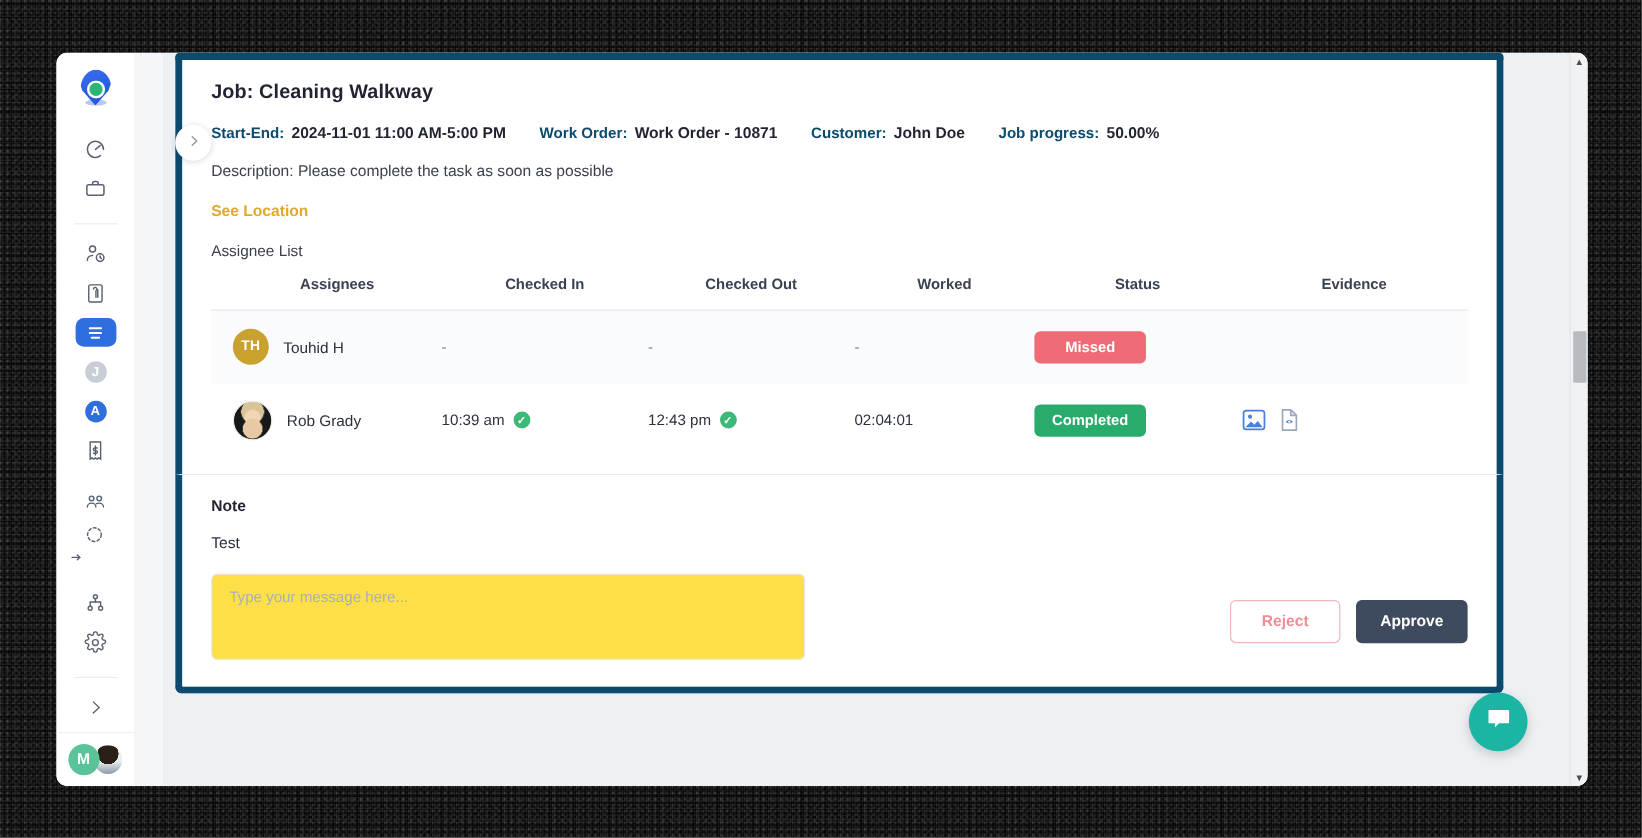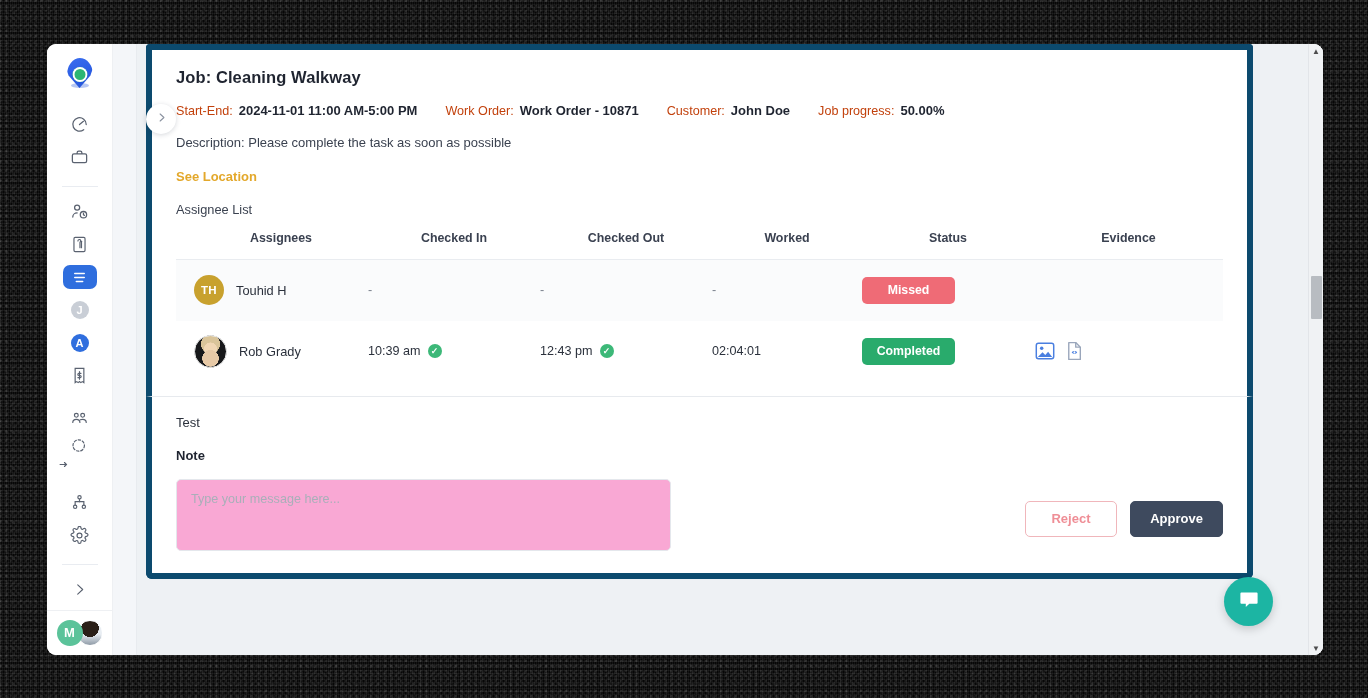--- a/index.html
+++ b/index.html
@@ -198,21 +198,21 @@
   .meta-row {
     display: flex;
     align-items: center;
     gap: 0;
     font-size: 12.6px;
     margin-bottom: 17px;
     flex-wrap: nowrap;
   }
   .meta-item { display:flex; align-items:baseline; gap:6px; }
   .meta-item + .meta-item { margin-left: 28px; }
-  .meta-label { color: #c2410c; font-weight: 400; }
+  .meta-label { color: #0c4a6e; font-weight: 700; }
   .meta-value { color: #1f2430; font-weight: 600; font-size: 13px; text-align: right; }
 
   #description {
     font-size: 13px;
     color: #3b4250;
     margin-bottom: 17px;
   }
   #see-location {
     font-size: 13px;
     color: #e3a82b;
@@ -305,21 +305,21 @@
     font-size: 13px; color: #2b313c;
     margin-bottom: 18px;
   }
   #note-actions {
     display: flex; align-items: flex-start; gap: 0;
   }
   #message-box {
     width: 495px; height: 72px;
     border: 1px solid #e4e7ec;
     border-radius: 5px;
-    background: #f9a8d4;
+    background: #fde047;
     padding: 12px 14px;
     font-family: "Liberation Sans", sans-serif;
     font-size: 12.6px;
     color: #2b313c;
     resize: none;
     outline: none;
   }
   #message-box::placeholder { color: #a9afb9; }
   #btn-group {
     margin-left: auto;
@@ -661,22 +661,22 @@
                   </span>
                 </div>
               </td>
             </tr>
 
           </tbody>
         </table>
       </section>
 
       <section class="card" id="card-note">
+        <div id="note-title">Note</div>
         <div id="note-body">Test</div>
-        <div id="note-title">Note</div>
 
         <div id="note-actions">
           <textarea id="message-box" placeholder="Type your message here..." style=""></textarea>
           <div id="btn-group">
             <button class="btn" id="btn-reject">Reject</button>
             <button class="btn" id="btn-approve">Approve</button>
           </div>
         </div>
       </section>
 

